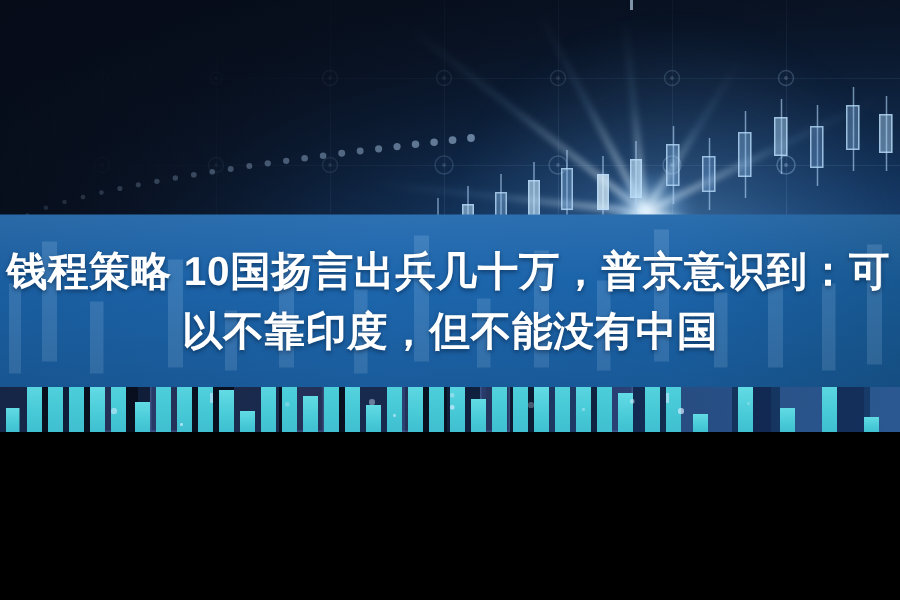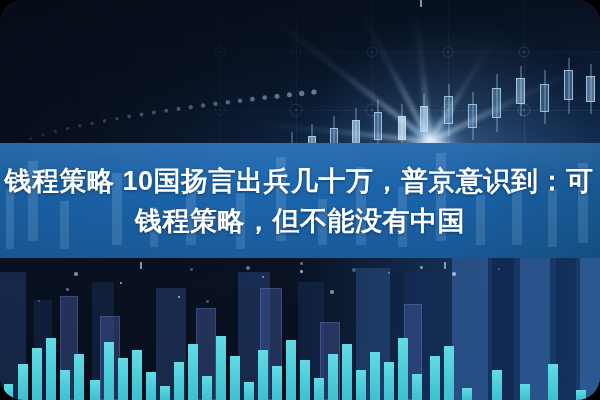--- a/index.html
+++ b/index.html
@@ -1,23 +1,22 @@
 <!DOCTYPE html>
 <html><head>
 <meta charset="utf-8">
 <style>
   html,body{margin:0;padding:0;background:#000;}
   body{font-family:"Liberation Sans","DejaVu Sans",sans-serif;}
 
   #stage{
     position:relative;
-    width:600px;height:400px;
+    width:600px;height:288px;
     overflow:hidden;
     background:#701a75;
-    border-radius:23px;
   }
 
   
   .bg-base{
     position:absolute;inset:0;
     background:
       radial-gradient(120% 90% at 78% 62%, #1d4f86 0%, #163c6a 22%, #102a4c 44%, #0c1c33 66%, #080f1d 100%);
   }
   .bg-darktop{
     position:absolute;inset:0;
@@ -427,16 +426,16 @@
         <i style="left: 476px; top: 52px; width: 9px; height: 50px;"></i>
         <i style="left: 512px; top: 28px; width: 10px; height: 74px;"></i>
         <i style="left: 548px; top: 46px; width: 9px; height: 58px;"></i>
         <i style="left: 578px; top: 20px; width: 10px; height: 80px;"></i>
       </div>
     <div class="band-sheen"></div>
   </div>
 
   <div class="title">
     <div class="l1">钱程策略 10国扬言出兵几十万，普京意识到：可</div>
-    <div class="l2">钱程策略，但不能没有中国</div>
+    <div class="l2">以不靠印度，但不能没有中国</div>
   </div>
 
 </div>
 
 </body></html>

